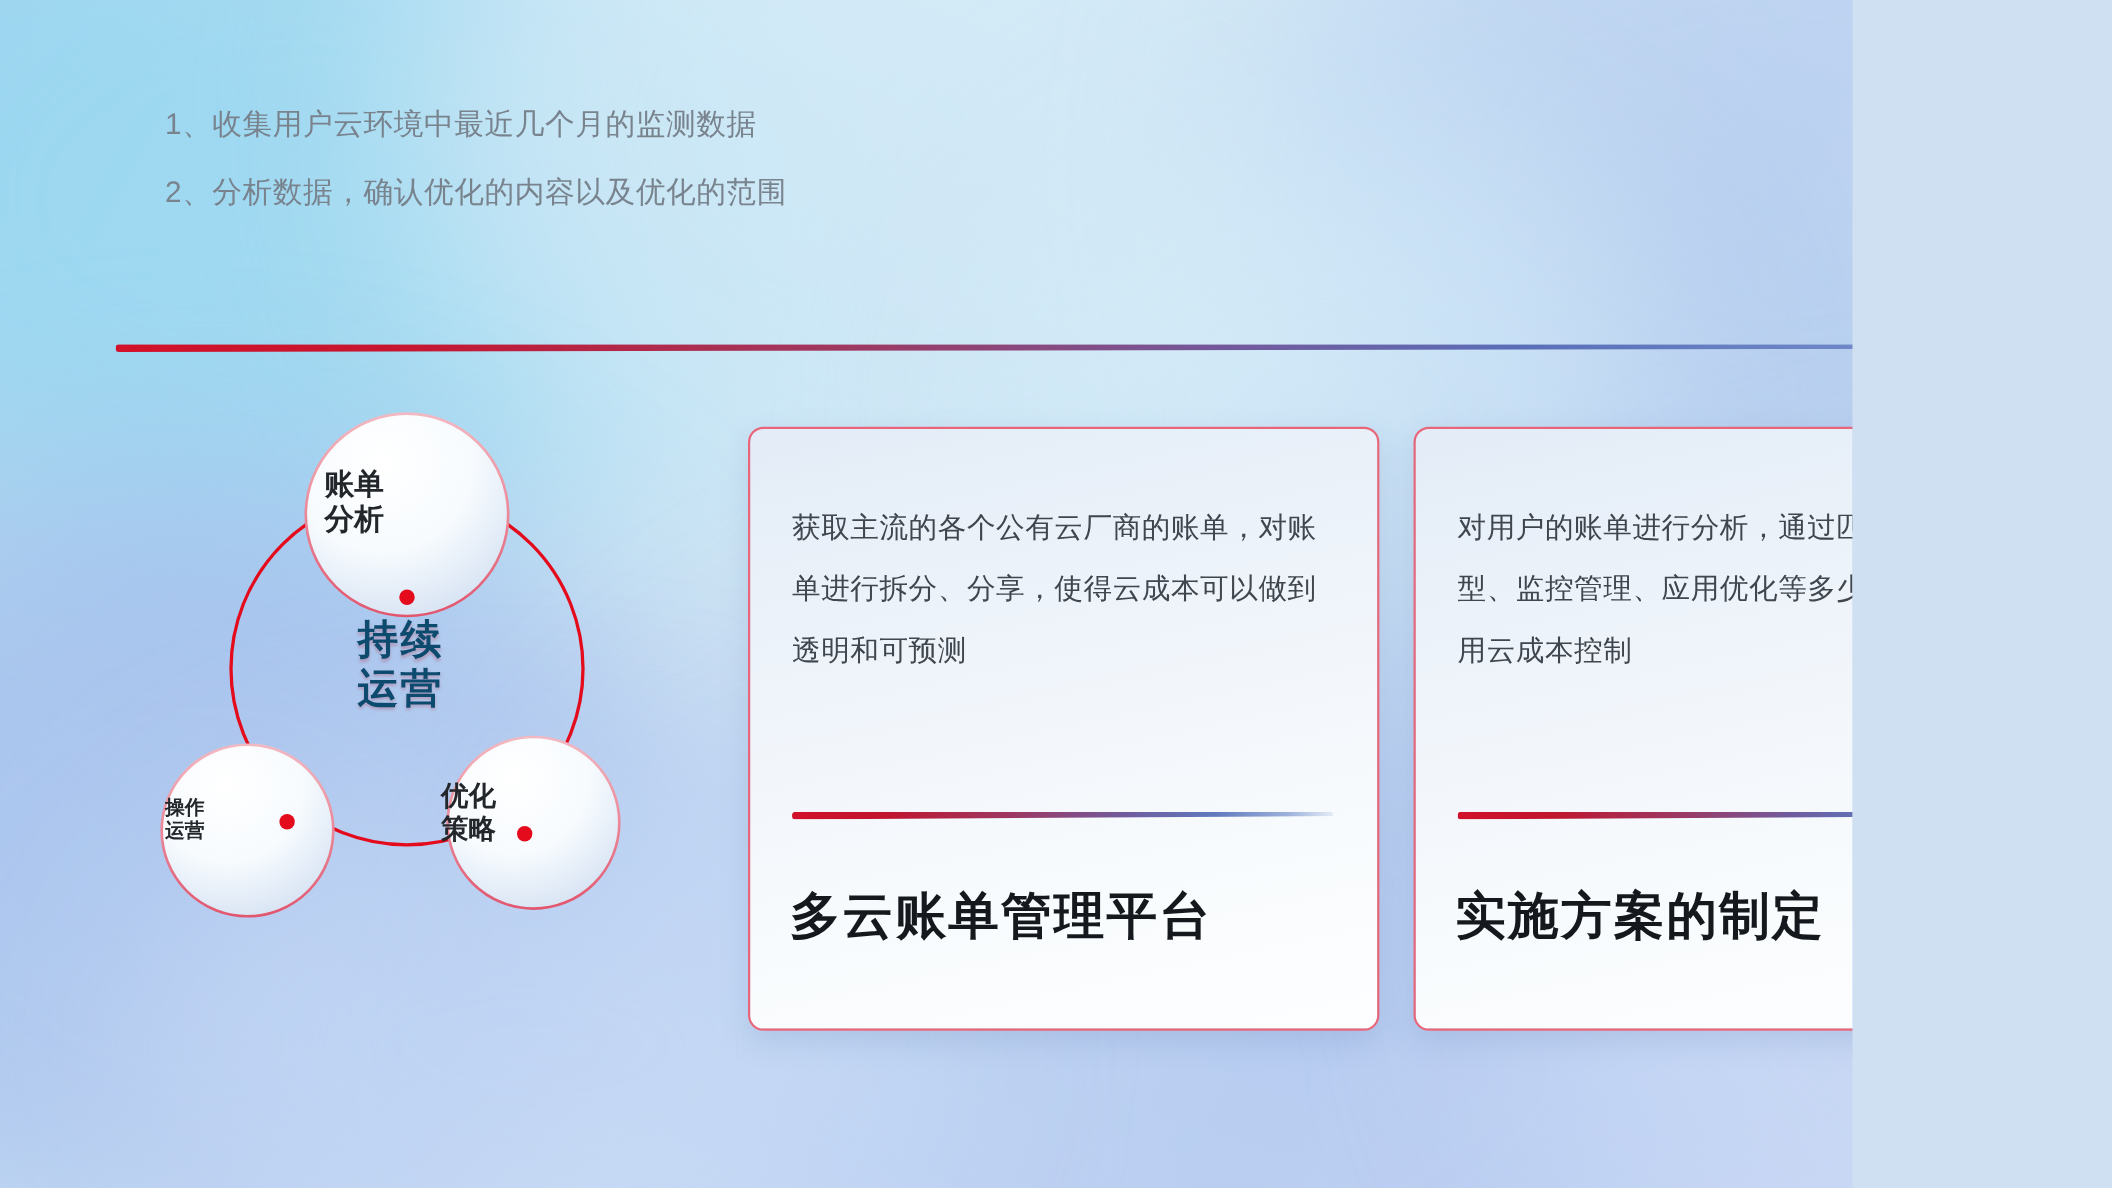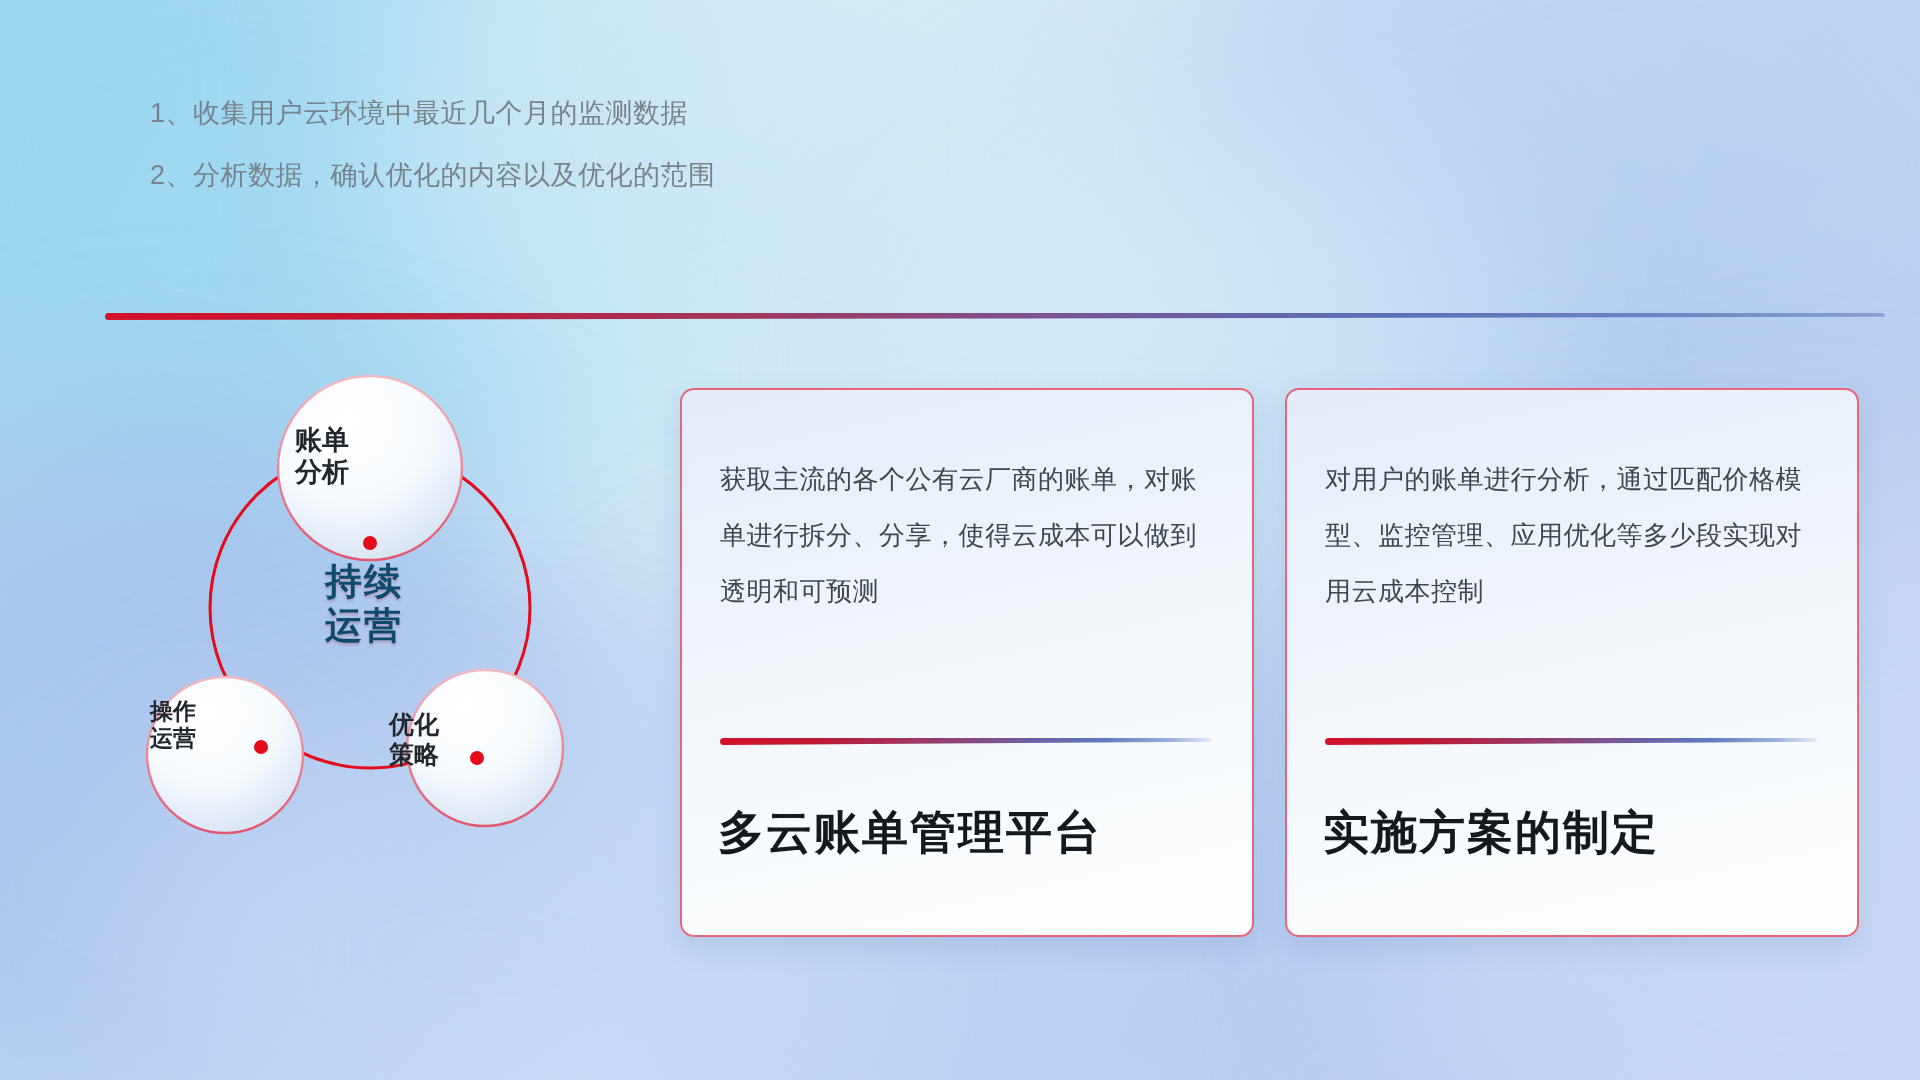--- a/index.html
+++ b/index.html
@@ -2,21 +2,21 @@
 <html><head>
 <meta charset="utf-8">
 <style>
   html,body{margin:0;padding:0;}
   body{
     width:1920px;height:1080px;overflow:hidden;
     font-family:"Liberation Sans","DejaVu Sans",sans-serif;
     position:relative;
     background:#cfe0f2;
   }
-  #stage{position:absolute;left:0;top:0;width:1920px;height:1080px;overflow:hidden;}
+  #stage{position:absolute;left:0;top:0;width:1684px;height:1080px;overflow:hidden;}
 
   
   .bg-base{
     position:absolute;inset:0;
     background:
       linear-gradient(118deg,#a9d4ef 0%, #bfe0f2 16%, #d6ecf7 32%, #cfe3f4 46%, #bcd2ef 60%, #aec3ea 74%, #b9c9ee 86%, #c8d4f1 100%);
   }
   .bg-blob{position:absolute;border-radius:50%;filter:blur(90px);}
   .blob-a{left:-180px;top:-160px;width:900px;height:680px;background:rgba(150,215,240,.75);}
   .blob-b{left:380px;top:-260px;width:1000px;height:760px;background:rgba(206,232,246,.85);}
@@ -49,22 +49,22 @@
   }
 
   
   #venn{position:absolute;left:95px;top:340px;width:560px;height:600px;}
   #venn svg{position:absolute;left:0;top:0;}
   .venn-label{
     position:absolute;line-height:1.18;
     font-weight:bold;color:#23272b;font-size:27px;white-space:nowrap;
   }
   #lbl-bill{left:200px;top:85px;width:150px;}
-  #lbl-ops{left:55px;top:358px;width:150px;font-size:23px;}
-  #lbl-strategy{left:294px;top:370px;width:150px;font-size:25px;}
+  #lbl-ops{left:55px;top:384px;width:150px;font-size:18px;}
+  #lbl-strategy{left:306px;top:370px;width:150px;font-size:25px;}
   #lbl-center{
     left:230px;top:220px;width:170px;color:#0c4a6e;font-size:37px;
     font-weight:bold;letter-spacing:2px;line-height:1.2;
     text-shadow:0 2px 3px rgba(180,0,20,.25);
   }
 
   
   .card{
     position:absolute;top:388px;width:570px;height:545px;
     border-radius:14px;

